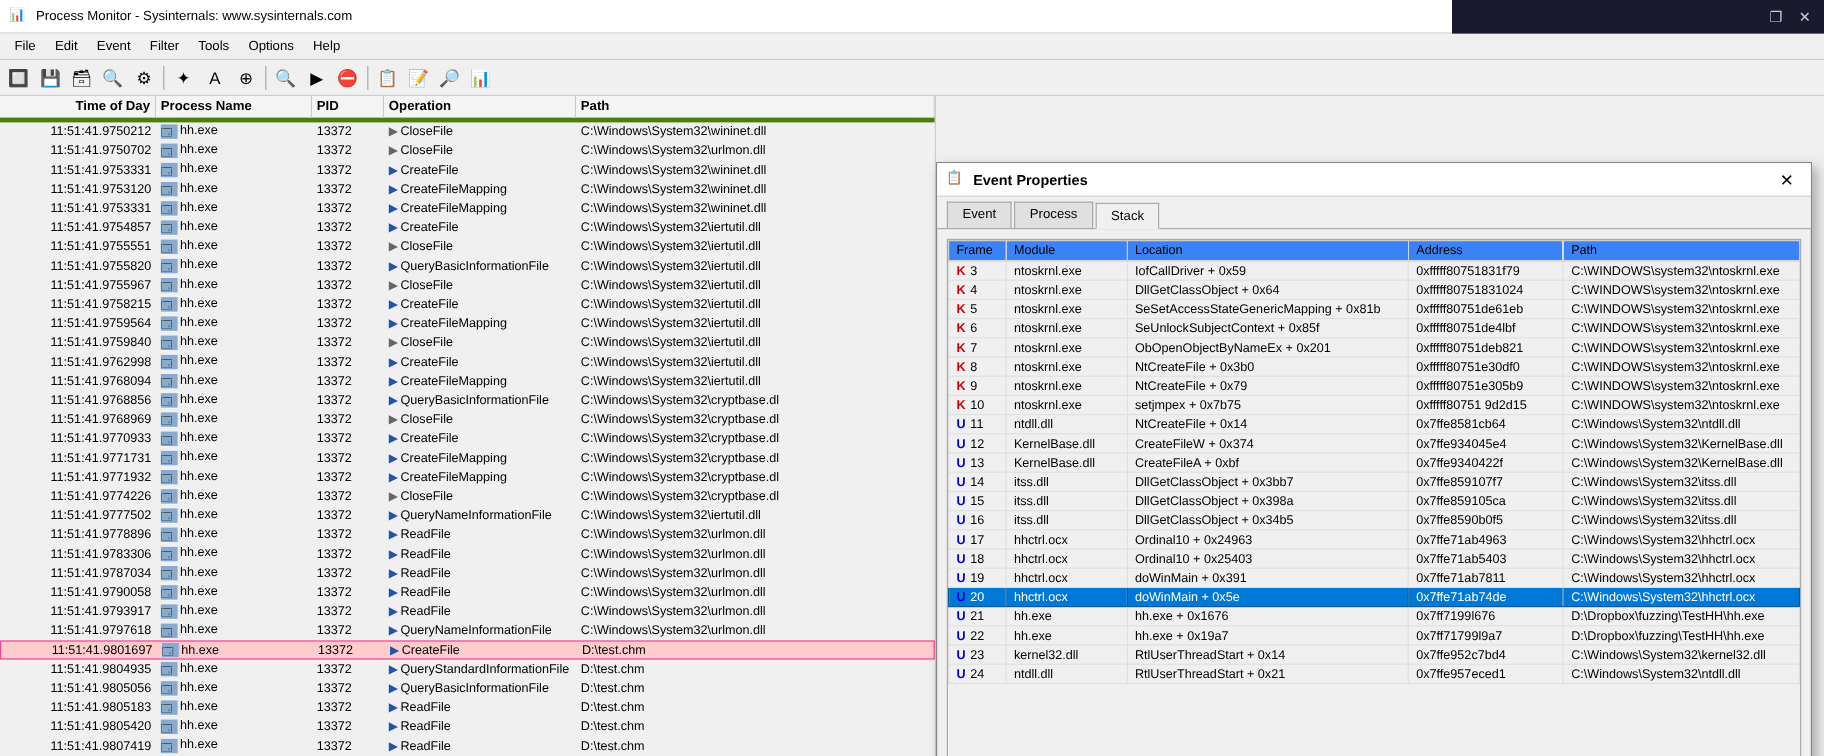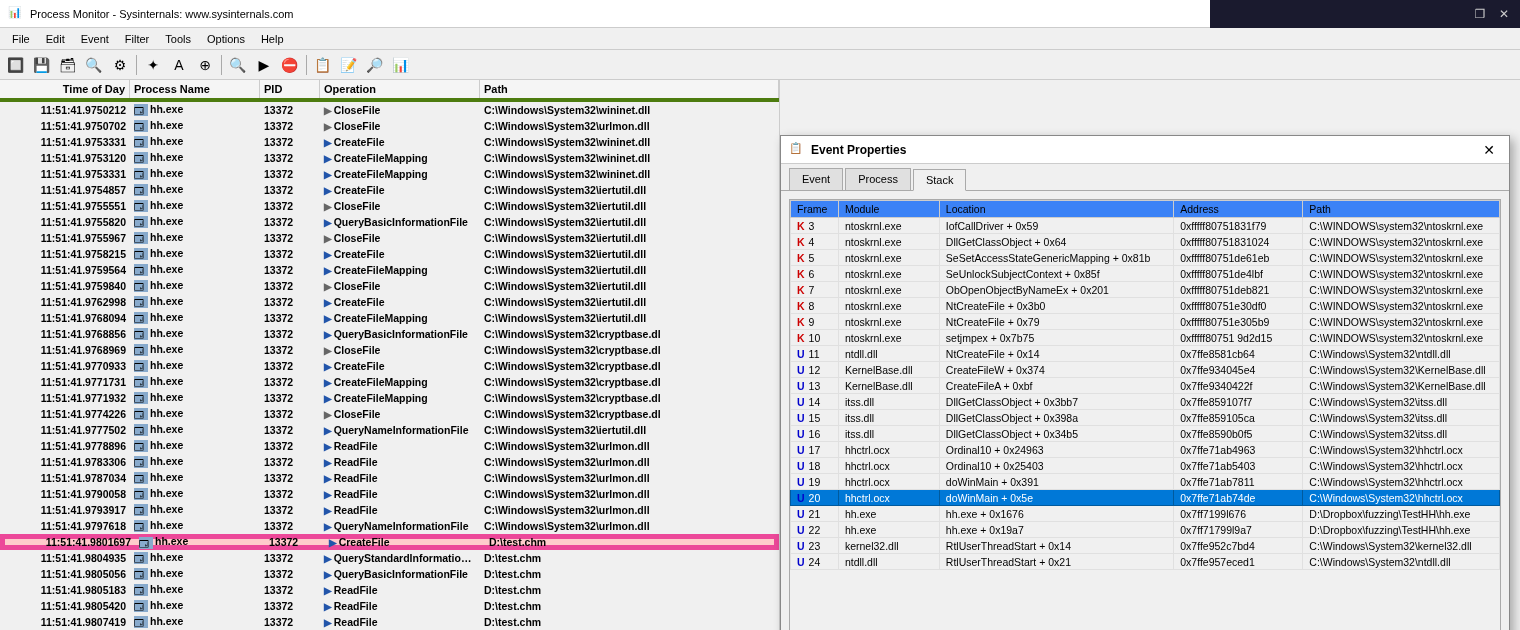--- a/index.html
+++ b/index.html
@@ -56,23 +56,22 @@
     }
     .pm-col-header { padding: 3px 4px; border-right: 1px solid #ccc; cursor: pointer; }
     .pm-table-body { overflow-y: auto; height: calc(100% - 24px); }
     .pm-row {
       display: grid;
       grid-template-columns: 130px 130px 60px 160px 1fr;
       font-size: 10.5px;
       border-bottom: 1px solid #f0f0f0;
       height: 16px;
       align-items: center;
-      font-weight: bold;
-    }
-    .pm-row.highlighted { background: #ffcccc; border: 5px solid #ec4899; }
+    }
+    .pm-row.highlighted { background: #ffcccc; border: 1px solid #ec4899; }
     .pm-cell { padding: 1px 4px; overflow: hidden; text-overflow: ellipsis; white-space: nowrap; }
     .pm-cell.path { }
     
     
     .dialog-overlay {
       position: absolute;
       top: 55px;
       left: 780px;
       width: 730px;
       height: 570px;

